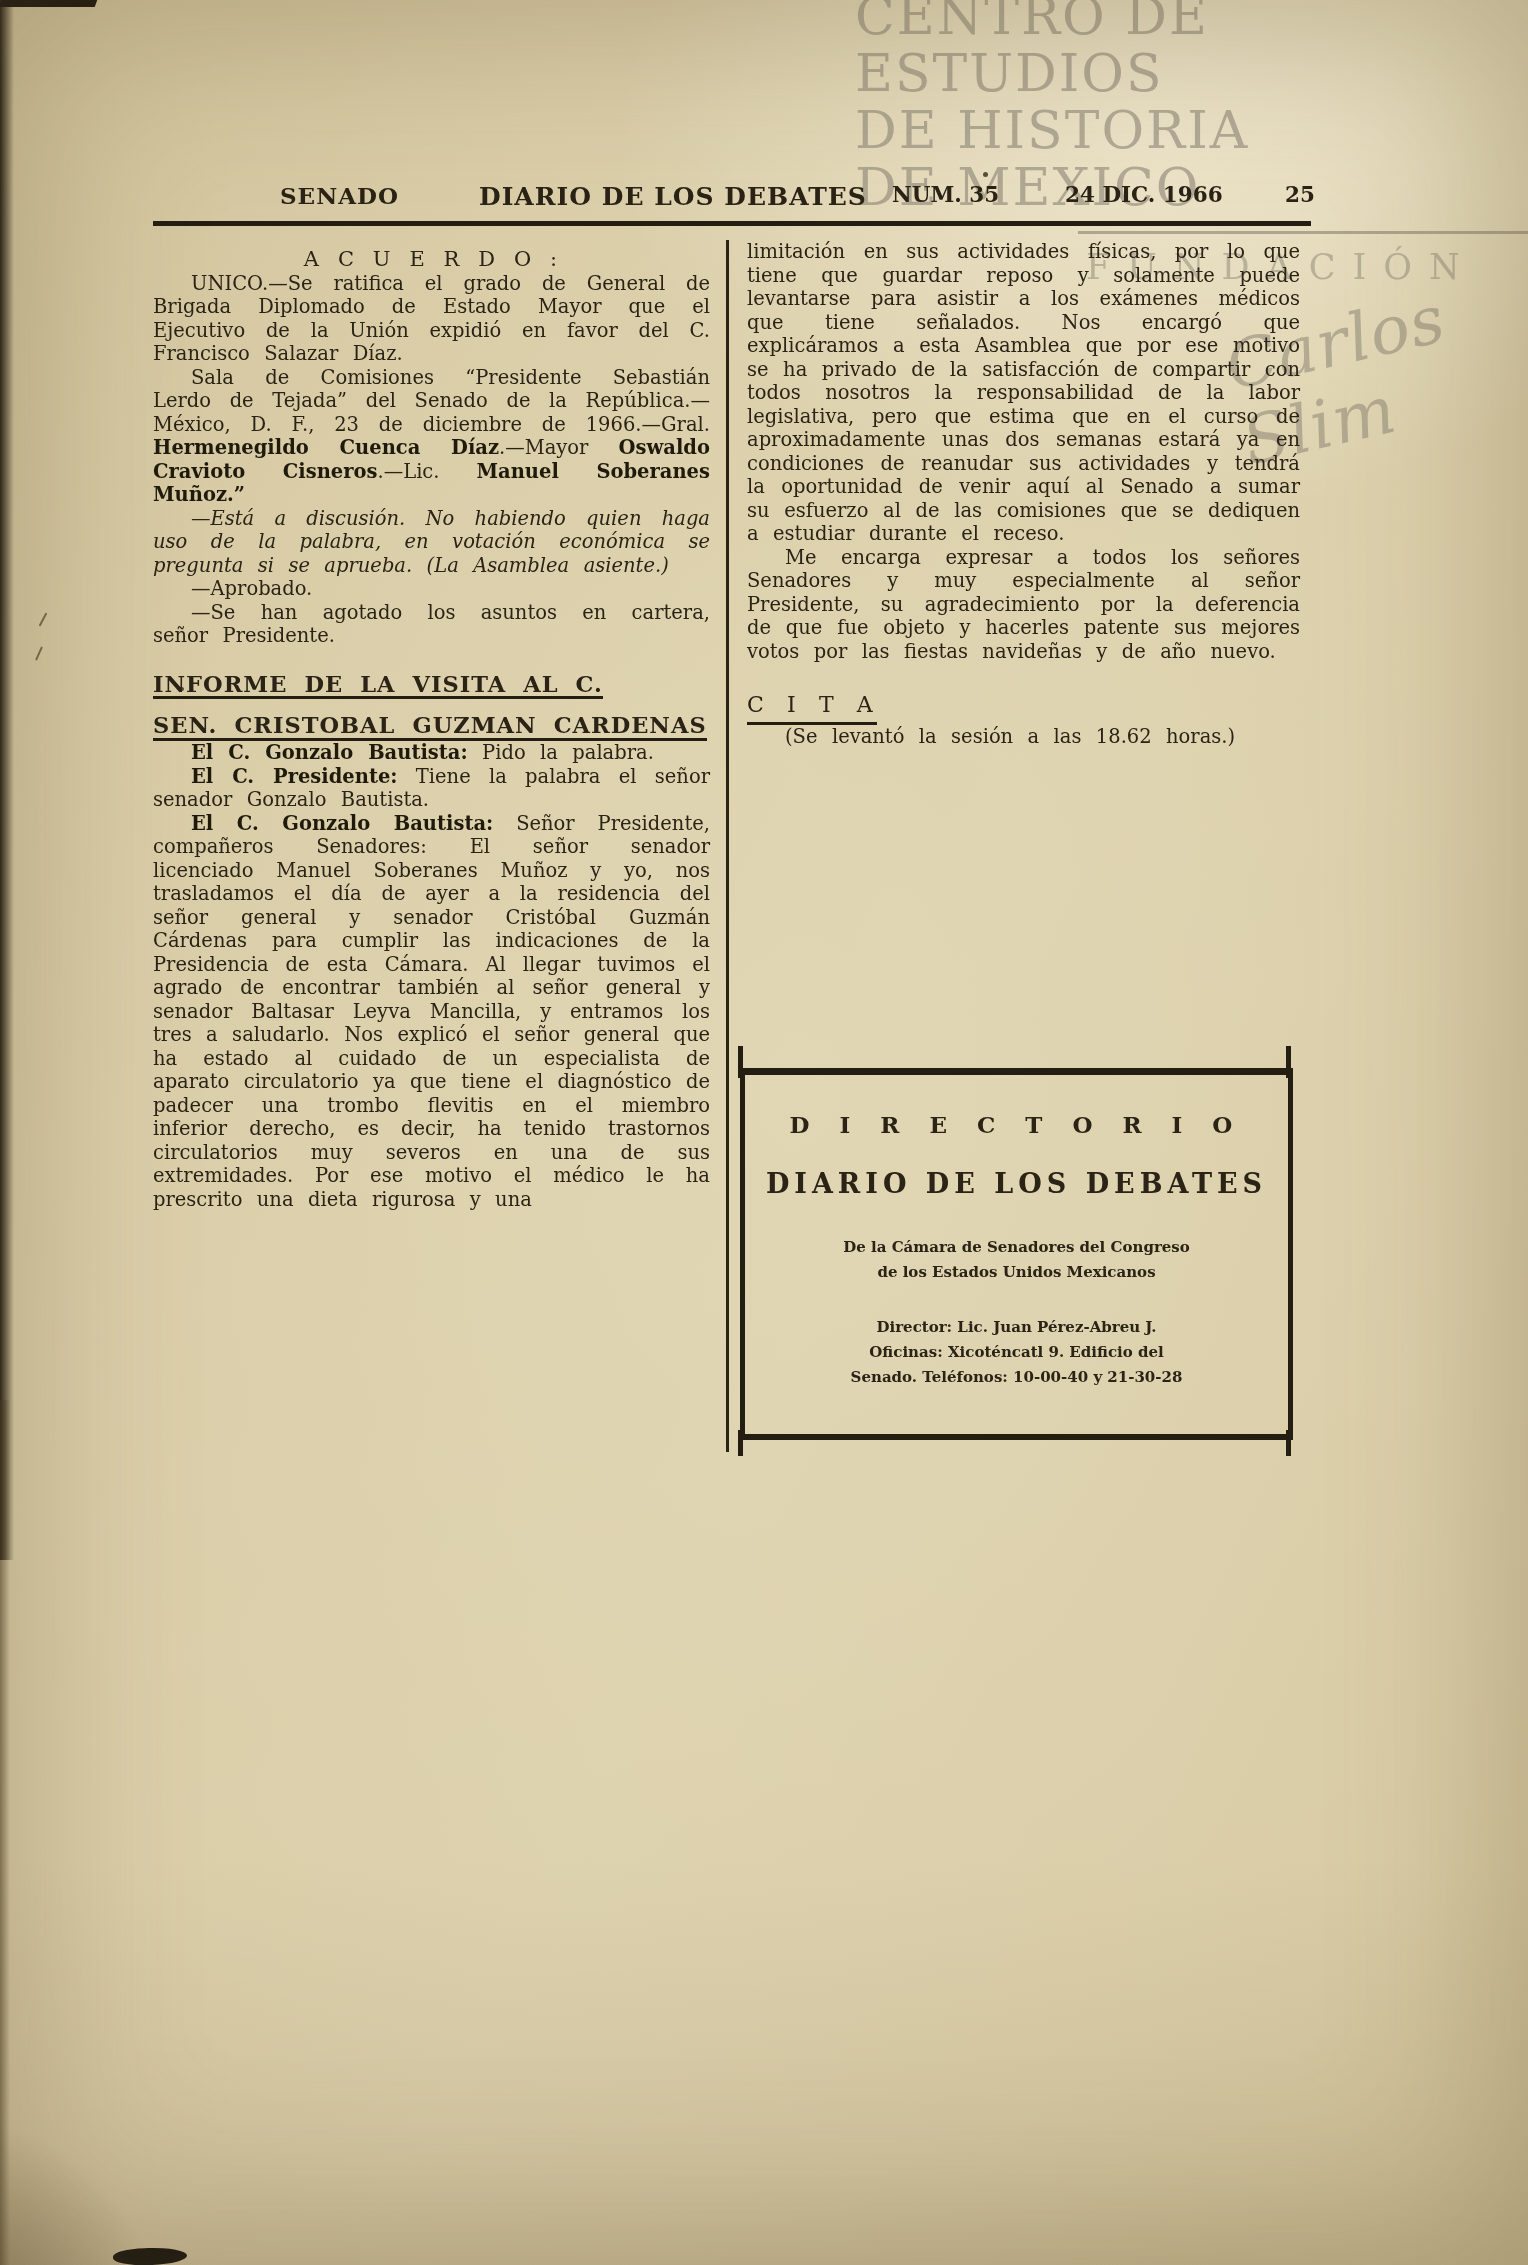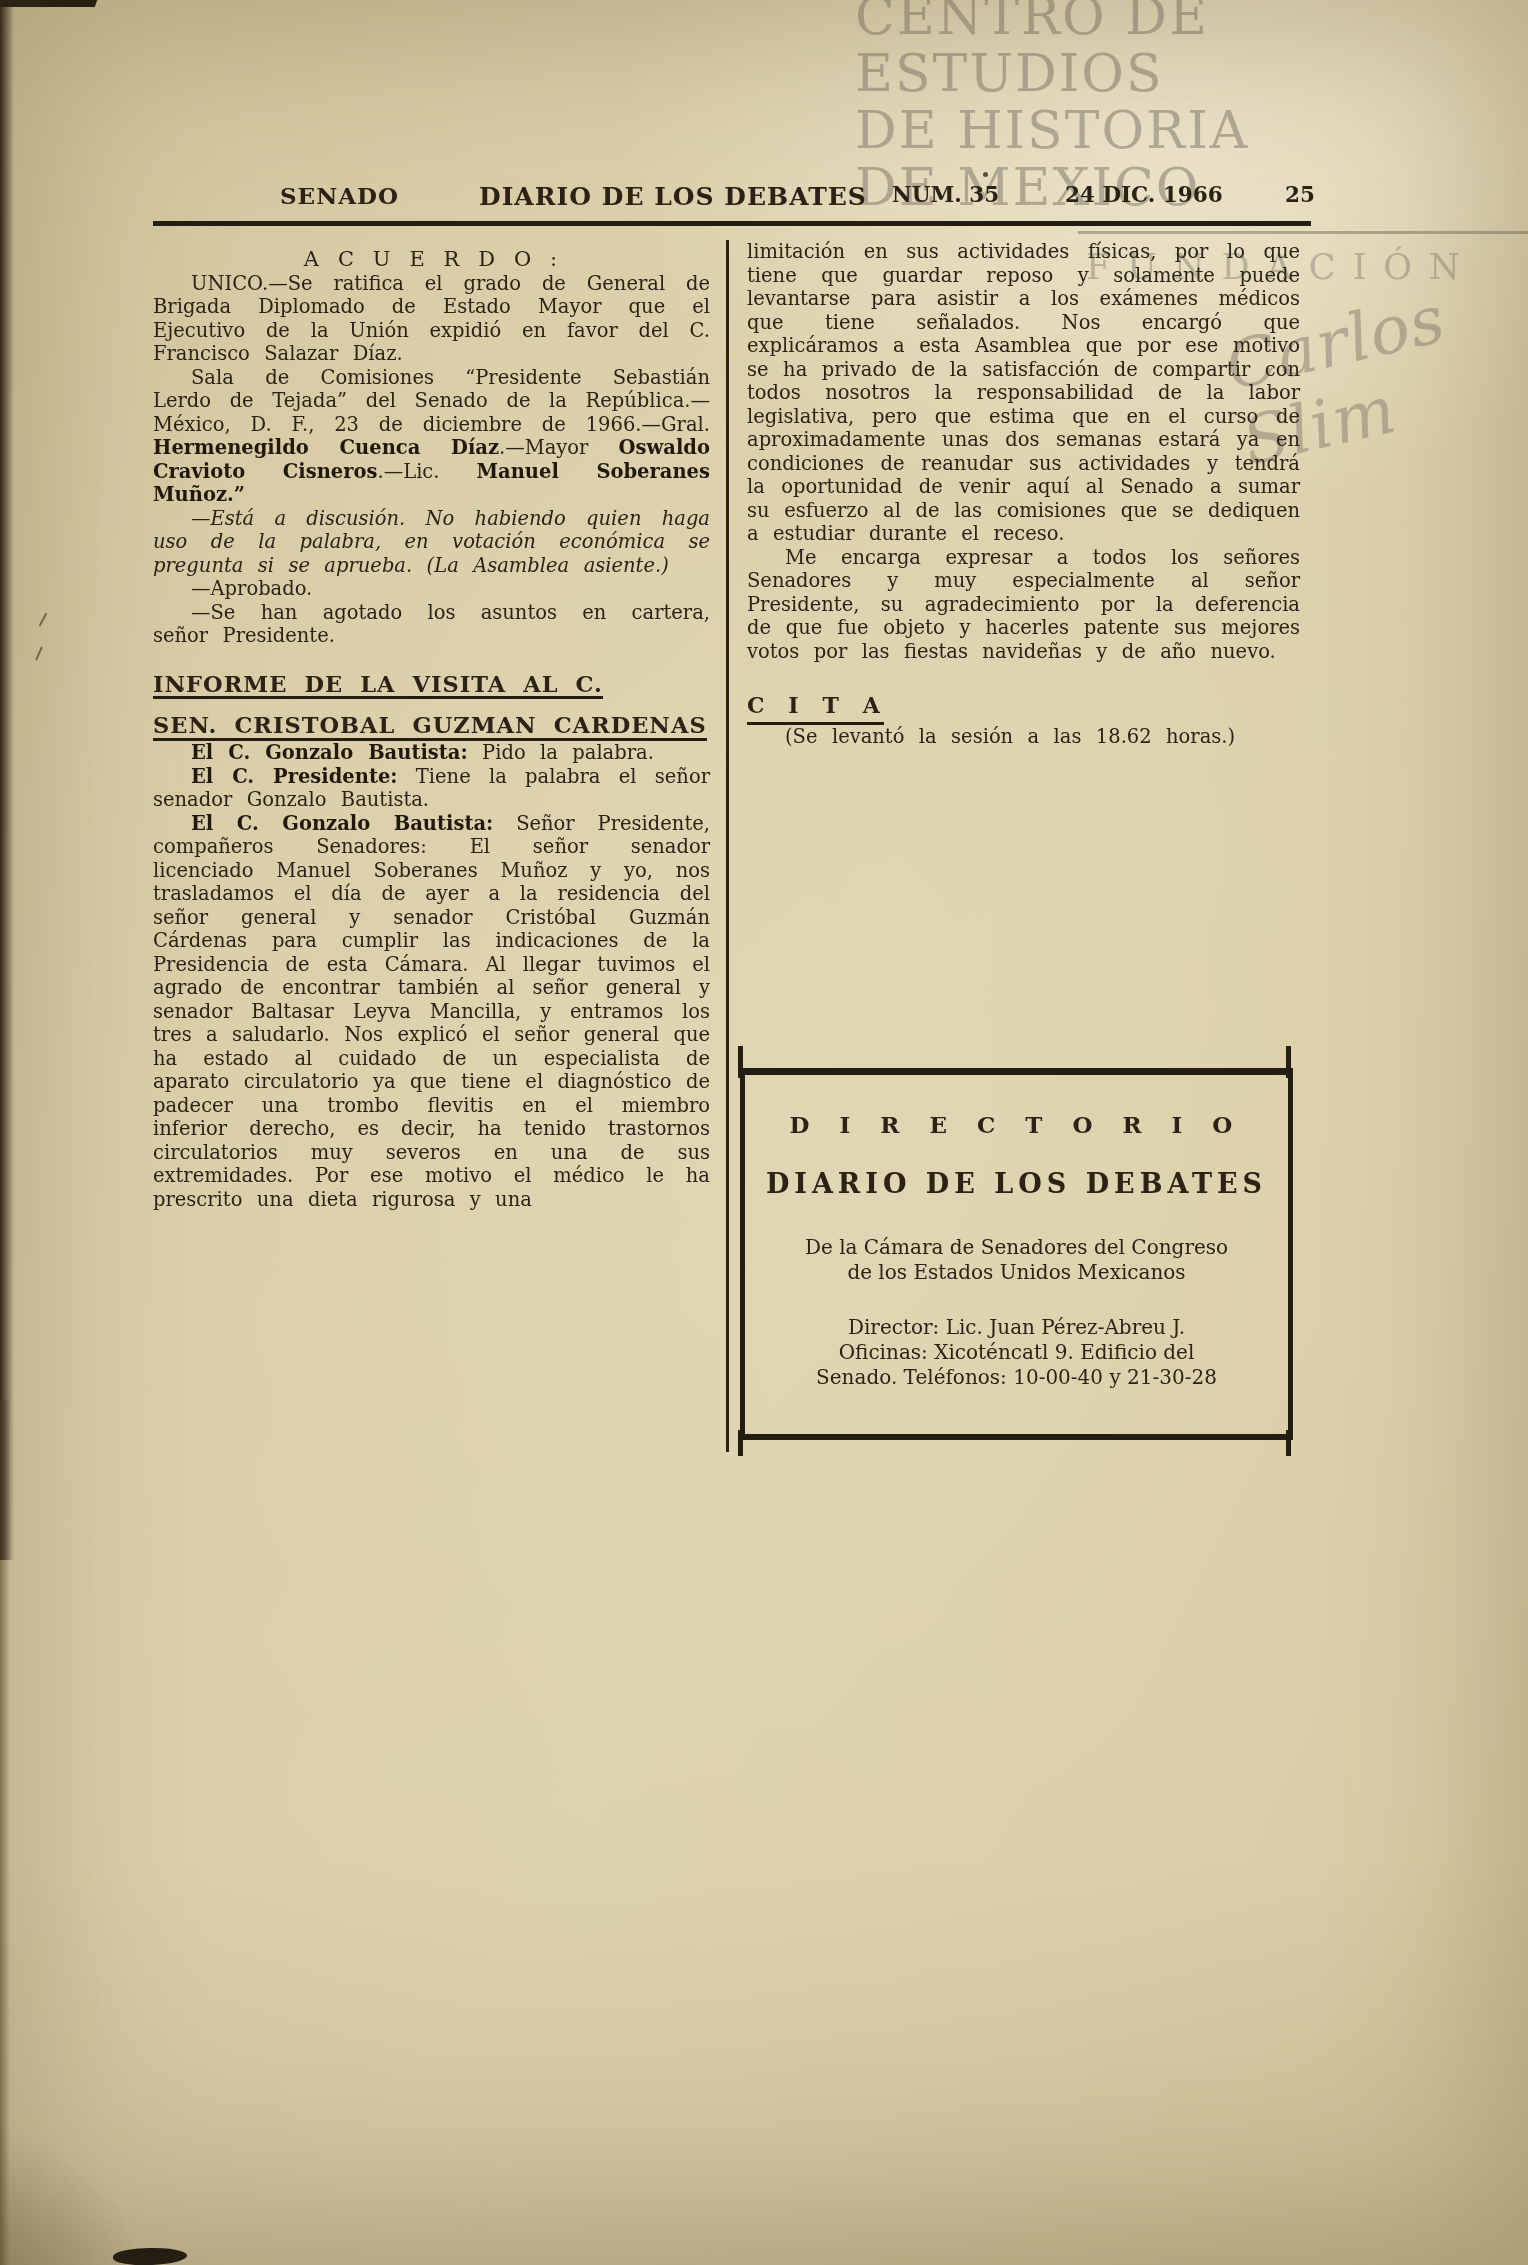--- a/index.html
+++ b/index.html
@@ -54,36 +54,36 @@
   .h-acuerdo{margin-top:8px; text-align:center; font-size:21px; letter-spacing:2px; font-weight:normal;}
   .mt1{margin-top:28px;} .mt2{margin-top:17px;} .mt3{margin-top:22px;font-style:italic;}
   .mt4{margin-top:32px;} .mt5{margin-top:28px;}
   .h-informe{margin-top:24px; text-align:left;}
   .h-informe + .h-informe{margin-top:14px;}
   .h-informe span{display:inline-block; font-weight:bold; font-size:22.5px; letter-spacing:1px;
     border-bottom:3px solid #241e12; line-height:1.1;}
   .mt6{margin-top:34px;} .mt7{margin-top:28px;} .mt8{margin-top:23px;}
   .rmt1{margin-top:5px;} .rmt2{margin-top:48px;}
   .h-cita{margin-top:30px;}
-  .h-cita span{display:inline-block; font-weight:bold; font-size:22px; letter-spacing:4px;
+  .h-cita span{display:inline-block; font-weight:normal; font-size:22px; letter-spacing:4px;
     border-bottom:3px solid #241e12; padding-bottom:5px; line-height:1.1;}
   .rmt3{margin-top:38px;} .rmt4{margin-top:31px;}
   
   .dir-box{position:absolute; left:740px; top:1068px; width:553px; height:372px; box-sizing:border-box;
     border-top:7px solid #241e12; border-bottom:6px solid #241e12;
     border-left:5px solid #241e12; border-right:5px solid #241e12;
     text-align:center;}
   .tick{position:absolute; width:5px; background:#241e12;}
   .tick-tl{left:738px; top:1046px; height:32px;}
   .tick-tr{left:1286px; top:1046px; height:32px;}
   .tick-bl{left:738px; top:1430px; height:26px;}
   .tick-br{left:1286px; top:1430px; height:26px;}
   .dir-title{margin-top:36px; font-size:23px; font-weight:bold; letter-spacing:11px;}
   .dir-sub{margin-top:30px; font-size:27px; font-weight:bold; letter-spacing:5px;}
-  .dir-line{font-size:20px; font-weight:normal; line-height:25px;}
+  .dir-line{font-size:15px; font-weight:bold; line-height:25px;}
   .dir-g1{margin-top:36px;}
   .dir-g2{margin-top:30px;}
   .dir-g3{}
 </style>
 </head>
 <body>
 
 <div class="page">
 
   <div class="wm wm-lines">

